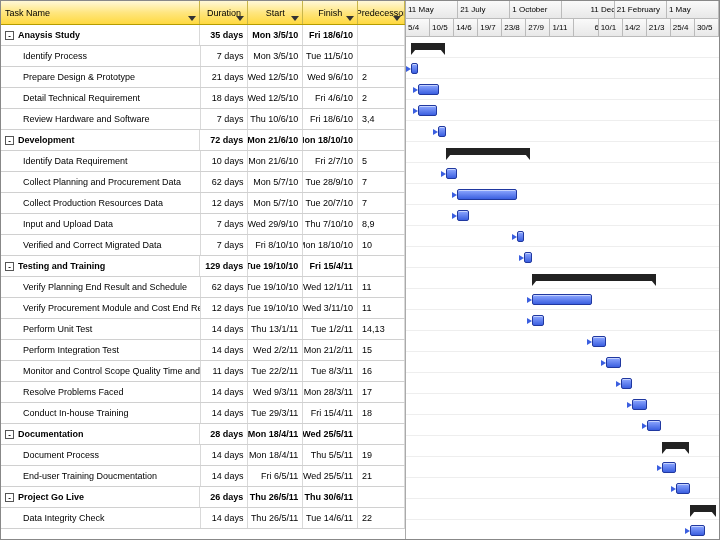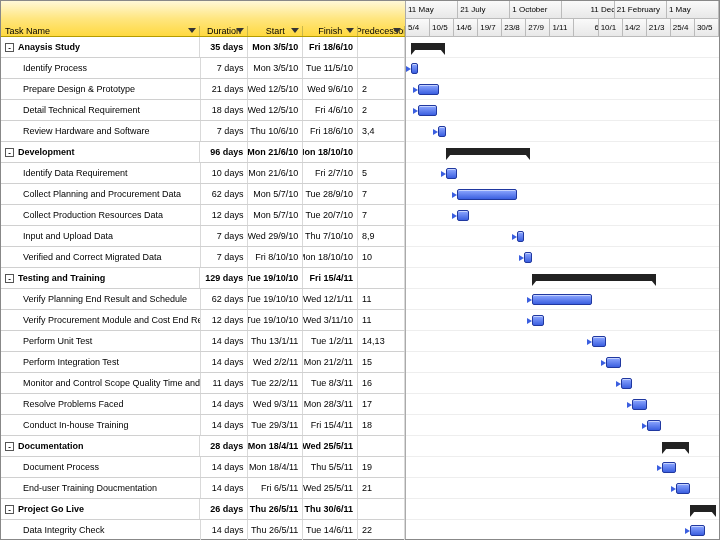--- a/index.html
+++ b/index.html
@@ -1,21 +1,21 @@
 <!DOCTYPE html>
 <html><head>
 <meta charset="utf-8">
 <style>
   * { box-sizing: border-box; margin: 0; padding: 0; }
   html, body { width: 720px; height: 540px; font-family: Arial, sans-serif; font-size: 9px; background: #fff; overflow: hidden; }
   .container { display: flex; width: 100%; height: 100%; border: 1px solid #888; }
   .left-panel { width: 405px; flex-shrink: 0; border-right: 1px solid #aaa; }
   .right-panel { flex: 1; overflow: hidden; position: relative; }
   
-  .header-row { display: flex; height: 36px; background: linear-gradient(#fff8d8, #ffe680 50%, #ffd940); border-bottom: 1px solid #b59c00; align-items: flex-end; }
+  .header-row { display: flex; height: 24px; background: linear-gradient(#fff8d8, #ffe680 50%, #ffd940); border-bottom: 1px solid #b59c00; }
   .header-cell { border-right: 1px solid #c9b64a; display: flex; align-items: center; padding: 0 4px; font-size: 9px; font-weight: normal; position: relative; }
   .header-cell .arrow { position: absolute; right: 3px; bottom: 3px; width: 0; height: 0; border-left: 4px solid transparent; border-right: 4px solid transparent; border-top: 5px solid #333; }
   .col-task { width: 200px; }
   .col-dur  { width: 48px; justify-content: center; }
   .col-start{ width: 55px; justify-content: center; }
   .col-fin  { width: 55px; justify-content: center; }
   .col-pred { width: 47px; justify-content: center; overflow: hidden; }
   
   .body { }
   .row { display: flex; height: 21px; border-bottom: 1px solid #d0d0d0; align-items: center; }
@@ -114,21 +114,21 @@
           <div class="cell dur">7 days</div>
           <div class="cell start">Thu 10/6/10</div>
           <div class="cell fin">Fri 18/6/10</div>
           <div class="cell pred">3,4</div>
         </div>
         <div class="row summary">
           <div class="cell task">
             <span class="toggle">-</span>
             <span>Development</span>
           </div>
-          <div class="cell dur">96 days</div>
+          <div class="cell dur">72 days</div>
           <div class="cell start">Mon 21/6/10</div>
           <div class="cell fin">Mon 18/10/10</div>
           <div class="cell pred"></div>
         </div>
         <div class="row">
           <div class="cell task indent1">
             <span>Identify Data Requirement</span>
           </div>
           <div class="cell dur">10 days</div>
           <div class="cell start">Mon 21/6/10</div>

